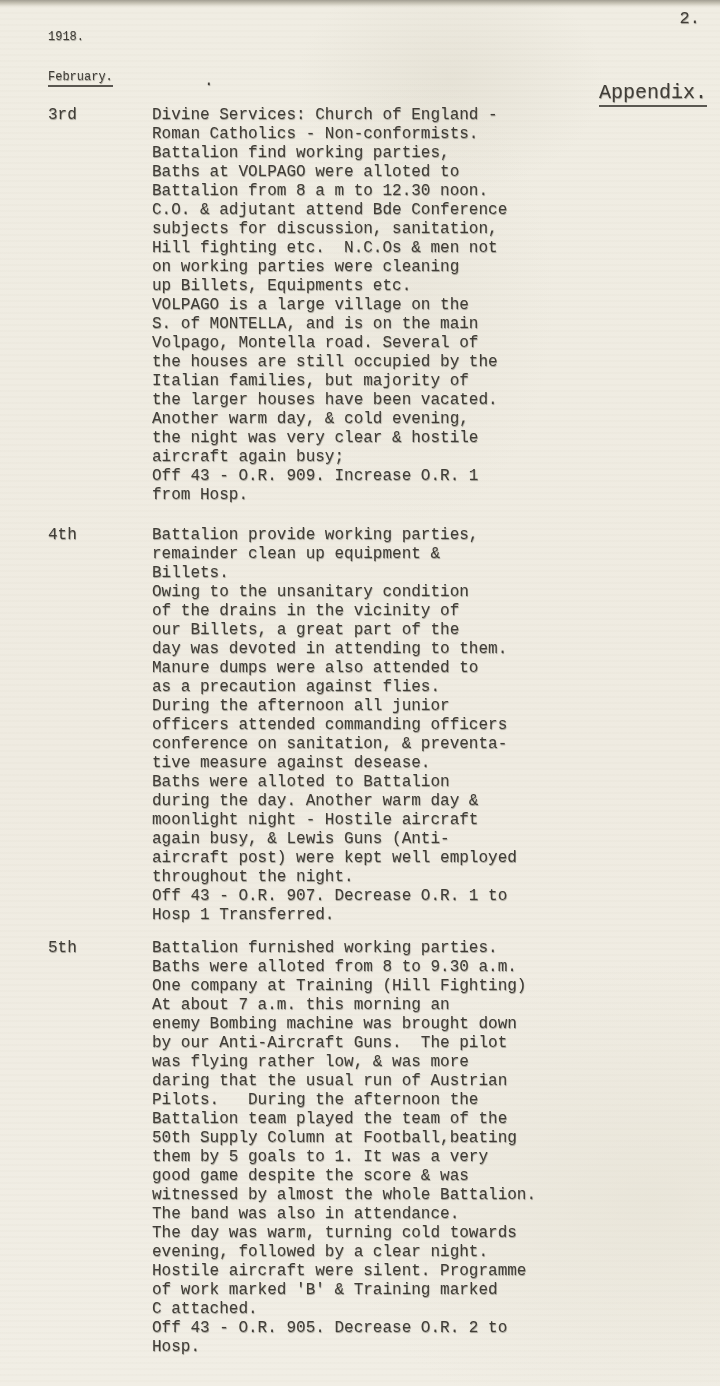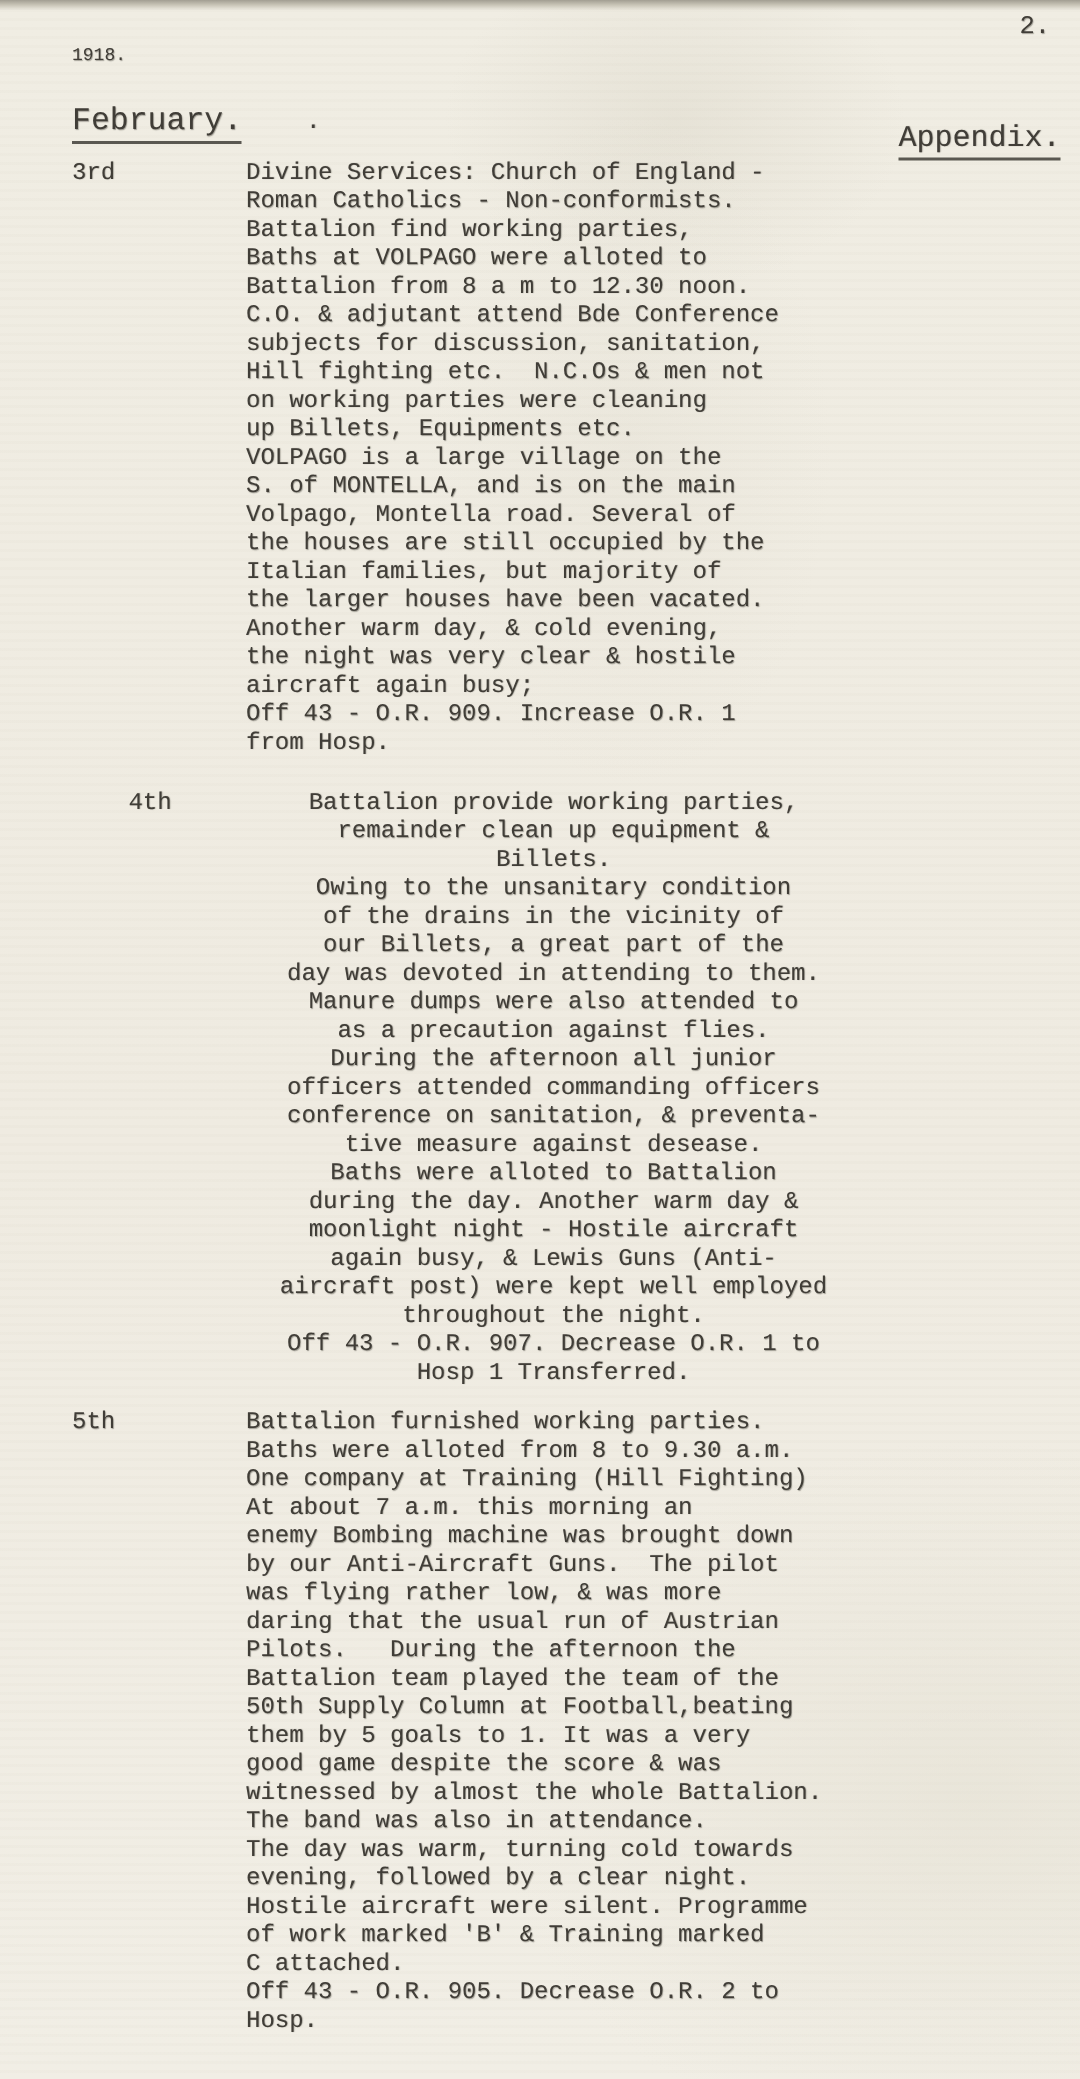--- a/index.html
+++ b/index.html
@@ -39,21 +39,21 @@
   .year-heading {
     position: absolute;
     top: 30px;
     left: 48px;
     font-size: 12px;
   }
   .month-heading {
     position: absolute;
     top: 70px;
     left: 48px;
-    font-size: 21px;
+    font-size: 12px;
     border-bottom: 2px solid rgba(64,61,55,0.85);
     padding-bottom: 1px;
   }
   .stray-type-mark {
     position: absolute;
     top: 72px;
     left: 204px;
     font-size: 16px;
   }
   .appendix-heading {
@@ -68,34 +68,33 @@
     position: absolute;
     top: 106px;
     left: 0;
     right: 0;
   }
   .entry {
     display: flex;
     align-items: flex-start;
     font-size: 16px;
     line-height: 19px;
-    gap: 12px;
   }
   .entry-day {
     width: 152px;
     padding-left: 48px;
     box-sizing: border-box;
     flex: 0 0 auto;
   }
   .entry-text {
     width: 410px;
     white-space: pre-wrap;
   }
   .entry-3rd { margin-bottom: 21px; }
-  .entry-4th { margin-bottom: 14px; text-align: center; }
+  .entry-4th { margin-bottom: 14px; }
 </style>
 </head>
 <body>
 
 <div class="page">
   <div class="scan-top-edge"></div>
 
   <div class="page-number ink">2.</div>
   <div class="year-heading ink">1918.</div>
   <div class="month-heading ink">February.</div>

